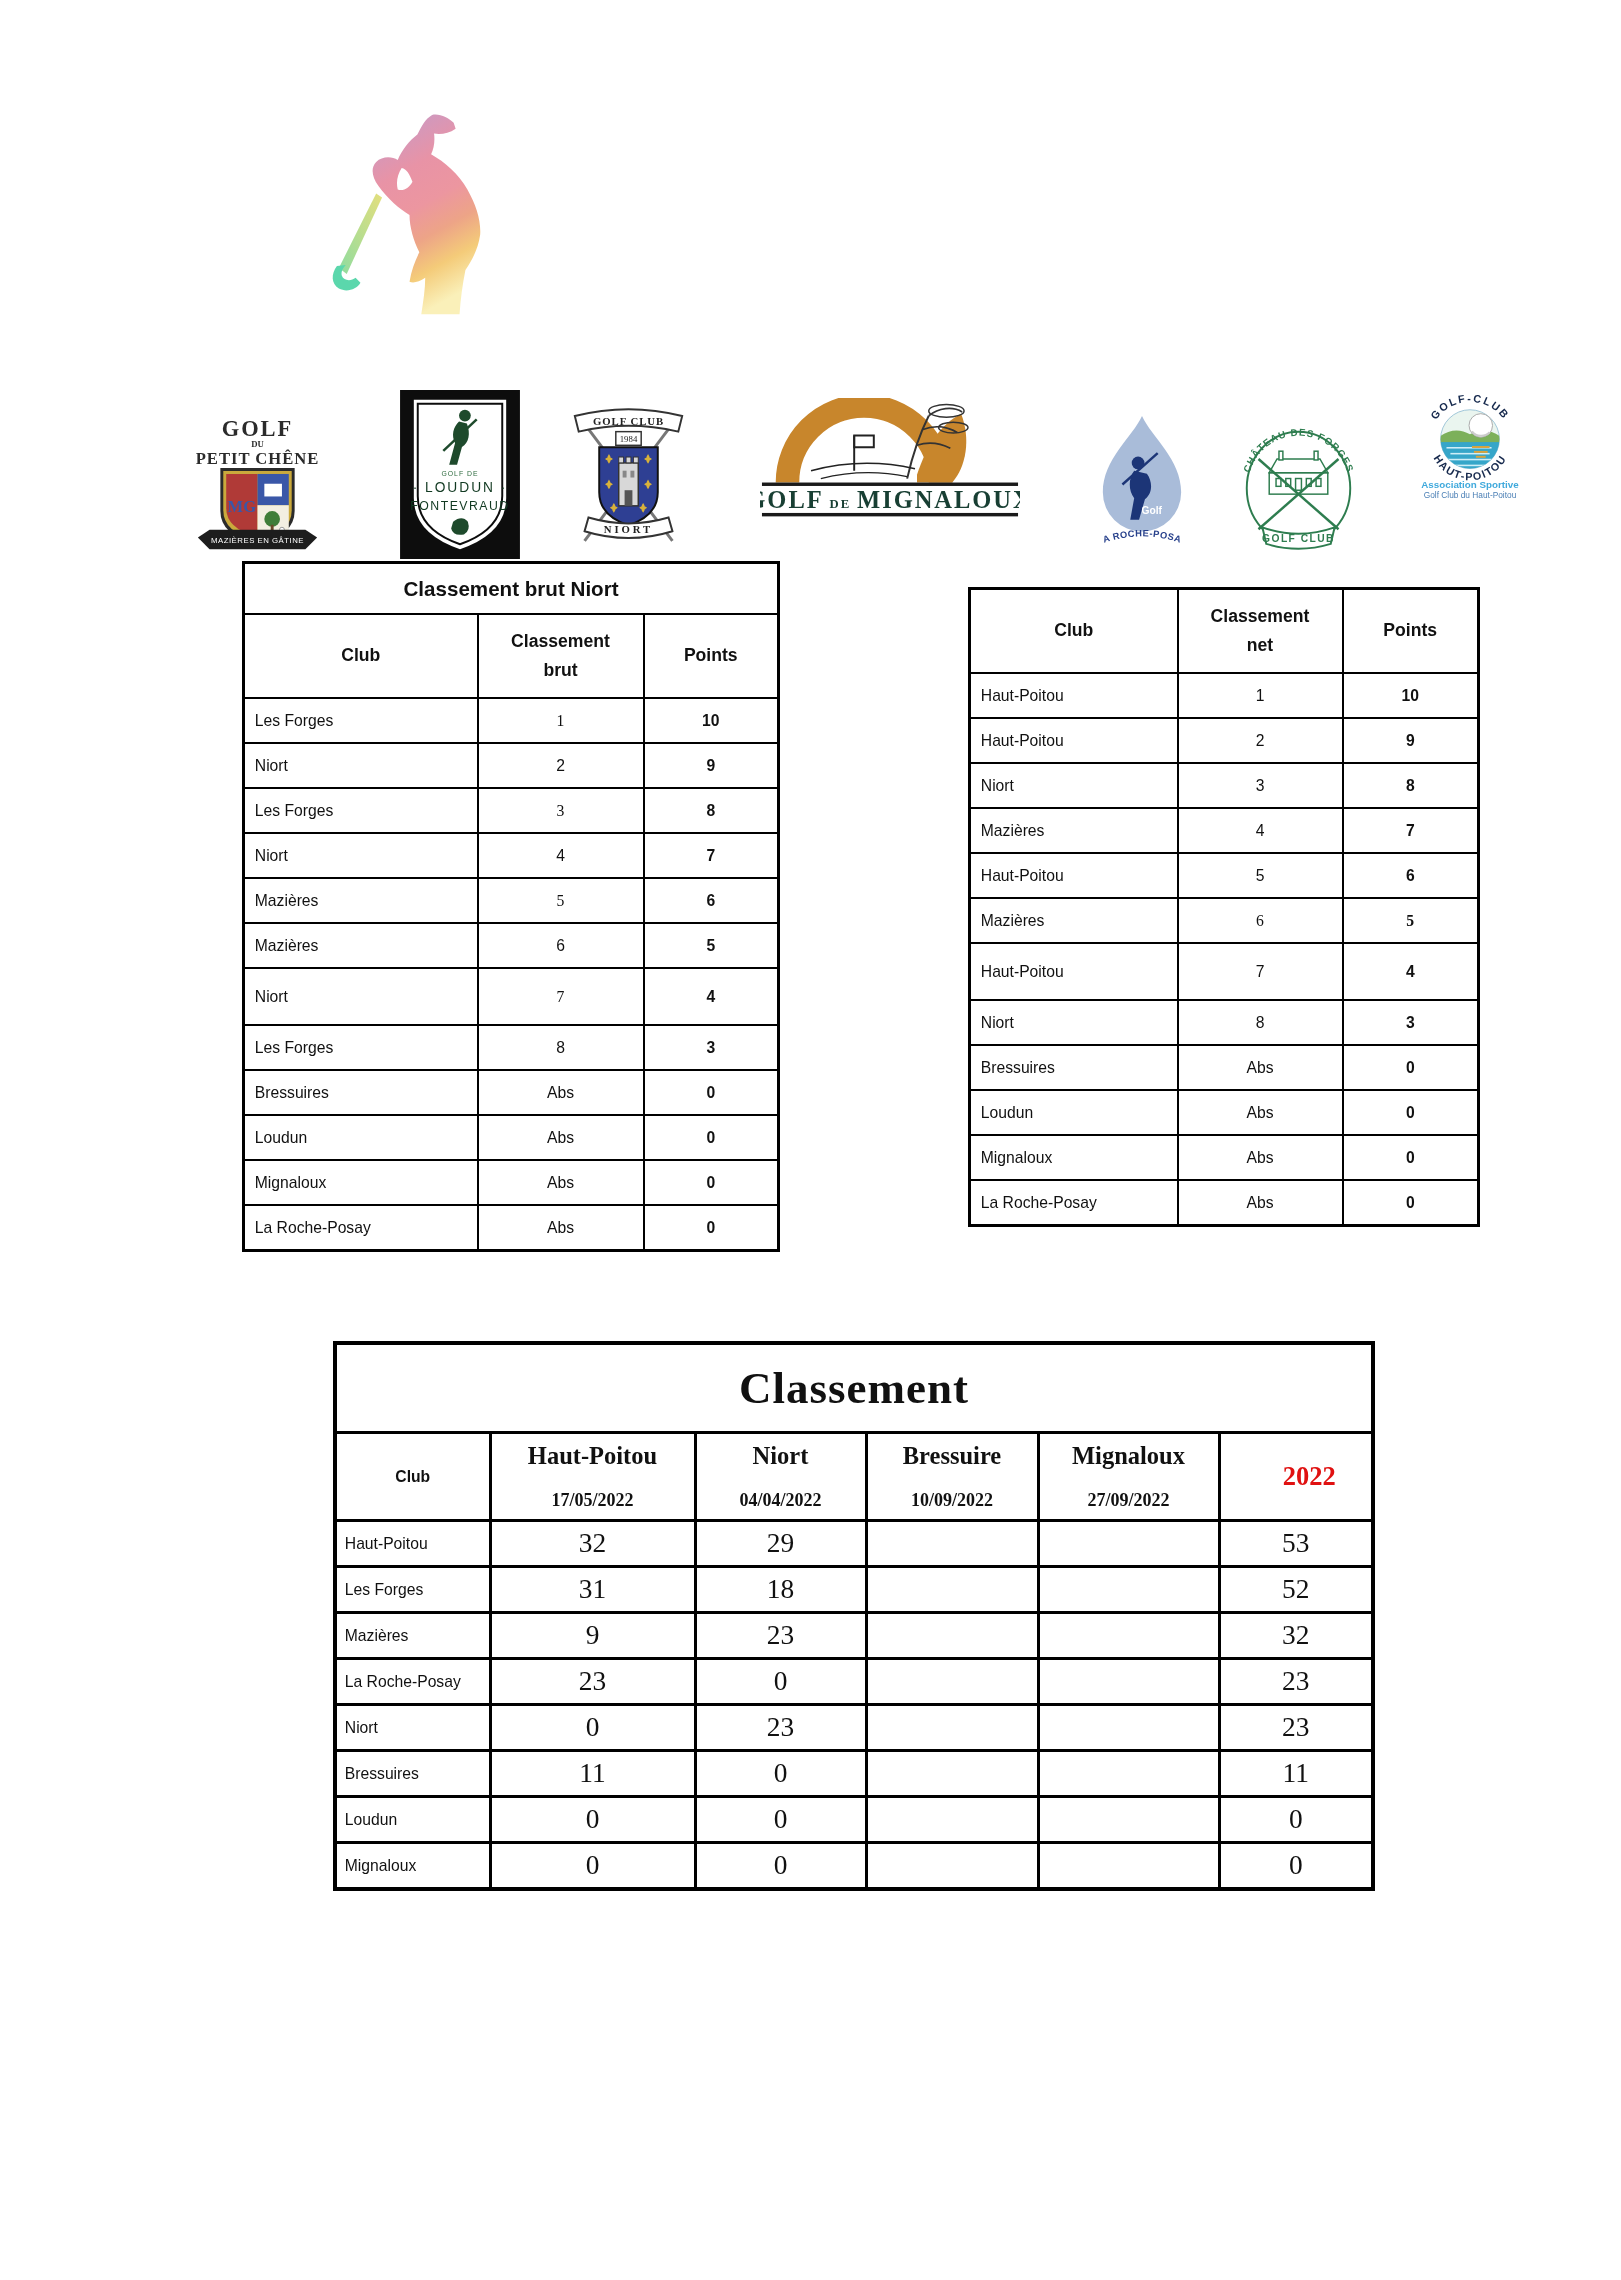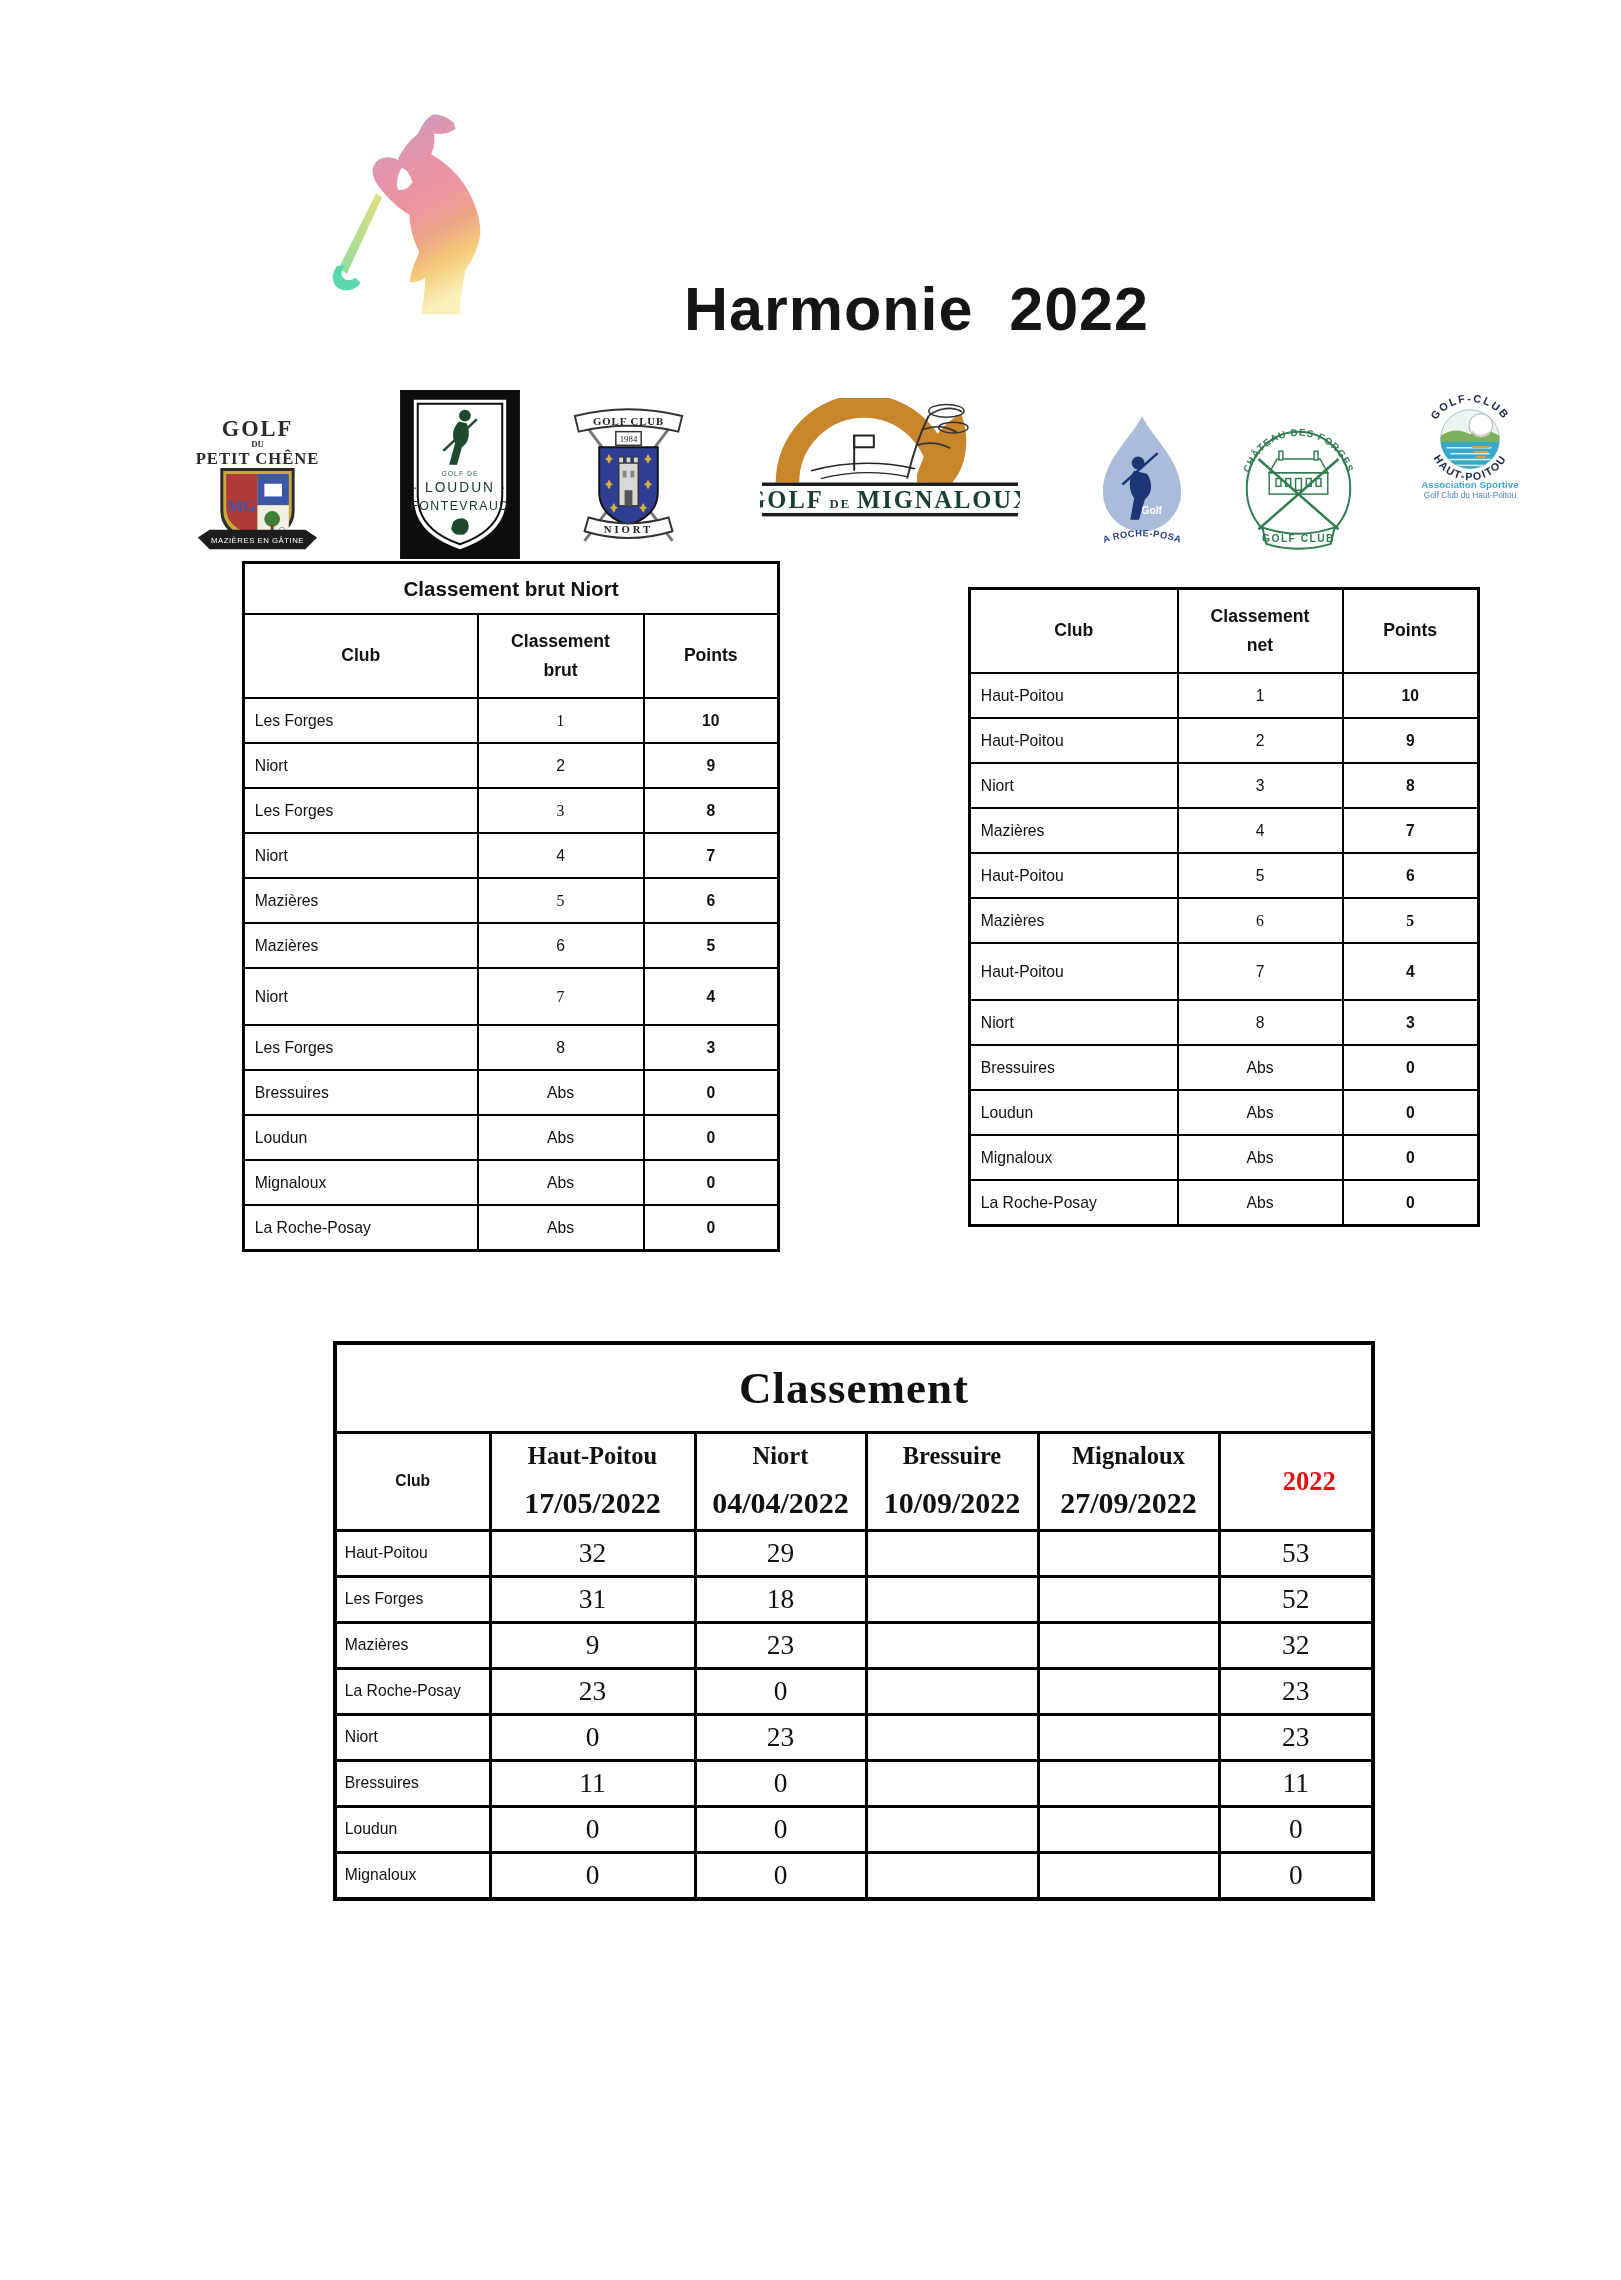--- a/index.html
+++ b/index.html
@@ -32,21 +32,21 @@
   .big{font-size:28px;font-weight:400;}
 
   
   .main-tbl{border:4.9px solid #000;}
   .main-tbl th,.main-tbl td{border:3.9px solid #000;}
   .main-tbl .m-title th{height:84px;font-family:"Liberation Serif",serif;font-size:45px;
                         font-weight:700;text-align:center;letter-spacing:1px;}
   .main-tbl .m-head th{height:82px;text-align:center;}
   th.h-club{font-size:15.7px;font-weight:700;}
   th.h-event{font-family:"Liberation Serif",serif;font-size:24.5px;font-weight:700;line-height:1.7;}
-  th.h-event .date{font-size:30px;}
+  th.h-event .date{font-size:18px;}
   th.h-total{font-family:"Liberation Serif",serif;font-size:26.5px;font-weight:700;}
   .main-tbl td{height:41px;}
   td.m-club{font-size:15.7px;text-align:left;padding-left:7.8px;}
   td.m-val,td.m-total{font-family:"Liberation Serif",serif;font-size:27.4px;text-align:center;}
 </style>
 </head>
 <body>
 
 <div class="page">
 
@@ -75,21 +75,20 @@
       C82,160 86,150 90,142 C84,130 80,116 80,104
       C70,98 58,88 48,74 C42,66 40,56 46,50
       C52,44 62,44 68,48 C72,38 80,28 88,22
       C92,14 96,6 103,2 Z
       M72,56 C68,62 66,70 68,78 C74,80 80,76 83,70 C80,62 77,57 72,56 Z"></path>
     <polygon points="46,82 52,86 16,164 8,158" fill="url(#shaftGrad)"></polygon>
     <path fill="#5bd7ac" d="M6,156 C0,164 0,174 8,179 C16,183 26,180 30,173 L25,168
       C20,172 13,171 11,166 C10,162 12,158 15,155 Z"></path>
   </svg>
 
-  <div class="main-title">Harmonie  2022</div>
 
   <svg class="abs" style="left:192px;top:412px" width="131" height="165" viewBox="0 0 134 168">
     <text x="67" y="24" text-anchor="middle" font-family="Liberation Serif,serif" font-size="23" font-weight="bold" fill="#2b2b2b" letter-spacing="2">GOLF</text>
     <text x="67" y="35" text-anchor="middle" font-family="Liberation Serif,serif" font-size="9" font-weight="bold" fill="#2b2b2b">DU</text>
     <text x="67" y="53" text-anchor="middle" font-family="Liberation Serif,serif" font-size="17" font-weight="bold" fill="#2b2b2b" letter-spacing="1">PETIT CHÊNE</text>
     <g transform="translate(32,60)">
       <path d="M-3,-3 H73 V41 Q73,66 35,75 Q-3,66 -3,41 Z" fill="#2b2b2b"></path>
       <path d="M0,0 H70 V40 Q70,63 35,71 Q0,63 0,40 Z" fill="#caa93c"></path>
       <path d="M3,3 H35 V67 Q3,59 3,38 Z" fill="#b03a37"></path>
       <text x="19" y="42" text-anchor="middle" font-family="Liberation Serif,serif" font-size="17" font-weight="bold" fill="#3a57a8">MG</text>

